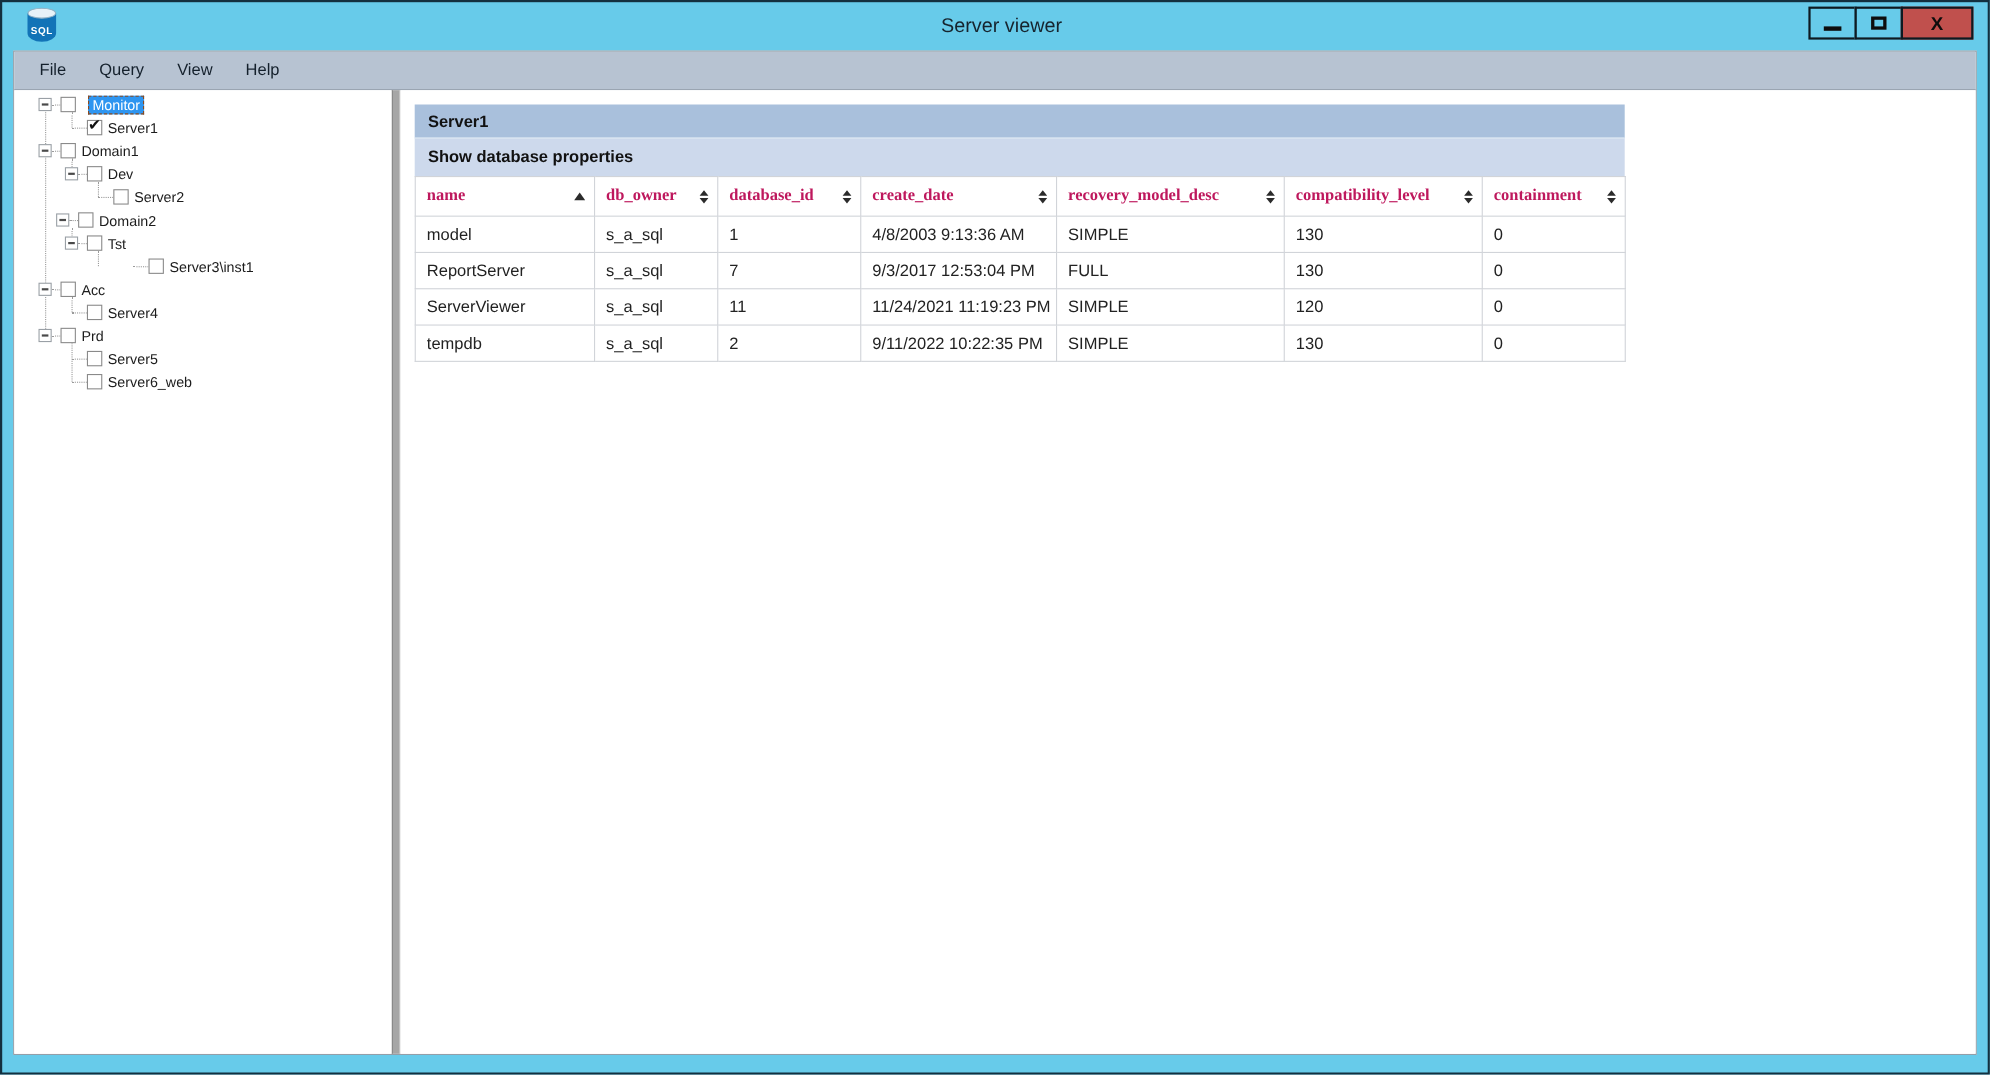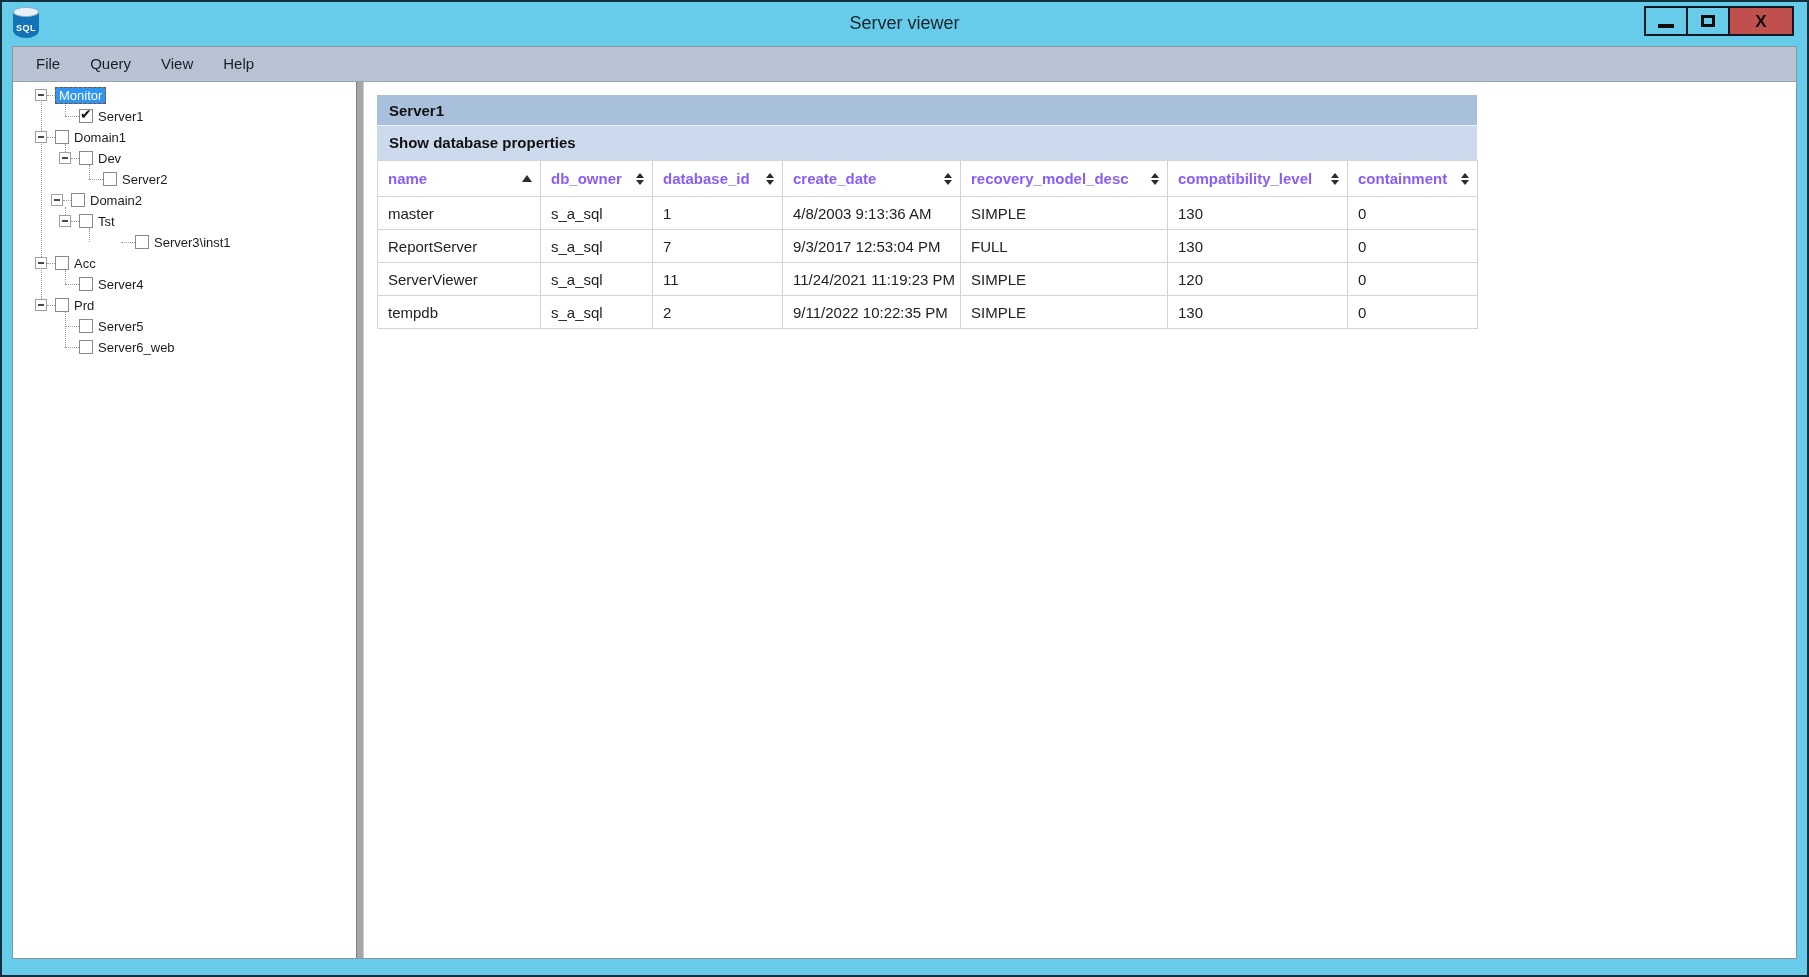--- a/index.html
+++ b/index.html
@@ -3,21 +3,21 @@
 <meta charset="utf-8">
 <style>
   :root{
     --frame:#67cbea; --outer:#13303f; --close:#c0504d; --menubar:#b7c3d2;
     --hdrbar:#a9c0dc; --subbar:#cdd9ec; --sel:#2e95f0; --grid:#d1d4d9; --pborder:#8a949f;
   }
   *{box-sizing:border-box;}
   html,body{margin:0;padding:0;background:#ffffff;}
   body{font-family:"Liberation Sans","DejaVu Sans",sans-serif;color:#1e1e1e;}
   .stage{position:relative;width:1809px;height:977px;background:#fff;}
-  .window{position:absolute;inset:0;background:var(--frame);border:2px solid var(--outer);}
+  .window{position:absolute;inset:0;background:var(--frame);border:2px solid var(--outer);padding-left:12px;}
 
   
   .titlebar{position:relative;height:42px;}
   .app-icon{position:absolute;left:9px;top:5px;width:30px;height:32px;}
   .db-top{position:absolute;top:0;left:2px;width:26px;height:10px;background:#e8f2f8;border:1px solid #8fb0c4;border-radius:50%;z-index:2;}
   .db-body{position:absolute;top:5px;left:2px;width:26px;height:26px;background:#1273b7;border-radius:0 0 13px 13px / 0 0 8px 8px;z-index:1;}
   .db-label{position:absolute;bottom:6px;left:0;width:100%;text-align:center;color:#fff;font-size:9px;font-weight:bold;z-index:3;letter-spacing:.5px;}
   .title{position:absolute;left:0;right:0;top:0;height:42px;line-height:42px;text-align:center;font-size:18px;color:#16242e;}
   .controls{position:absolute;top:4px;right:13px;display:flex;z-index:5;}
   .wbtn{height:30px;border:2px solid #0d1a21;display:flex;align-items:center;justify-content:center;cursor:pointer;}
@@ -48,21 +48,21 @@
   .cb .check{position:absolute;left:0px;top:-3px;font-family:"DejaVu Sans",sans-serif;font-size:14px;font-weight:bold;color:#111;line-height:14px;}
   .tlabel{position:absolute;top:2px;height:17px;line-height:17px;font-size:13px;color:#1c1c1c;white-space:nowrap;padding:0 3px;z-index:2;cursor:default;}
   .tlabel.selected{background:var(--sel);color:#fff;border:1px dashed #8a4a1f;line-height:15px;}
 
   
   .grid-wrap{margin:13px 0 0 13px;width:1100px;}
   .server-header{height:31px;line-height:31px;background:var(--hdrbar);font-weight:bold;font-size:15px;padding-left:12px;color:#111;border-bottom:1px solid #eef3f9;}
   .section-header{height:34px;line-height:34px;background:var(--subbar);font-weight:bold;font-size:15px;padding-left:12px;color:#111;cursor:pointer;}
   table.db{border-collapse:collapse;table-layout:fixed;width:1100px;font-size:15px;}
   table.db th,table.db td{border:1px solid var(--grid);text-align:left;overflow:hidden;white-space:nowrap;}
-  table.db th{padding:0 8px 0 10px;height:36px;font-weight:bold;color:#8b5cf6;background:#fff;cursor:pointer;}
+  table.db th{padding:0 8px 0 10px;height:36px;font-weight:bold;color:#be185d;background:#fff;cursor:pointer;font-family:Liberation Serif, serif;}
   table.db td{padding:0 10px;height:33px;color:#222;background:#fff;}
   .th-inner{display:flex;align-items:center;justify-content:space-between;gap:4px;}
   .sort-asc{width:0;height:0;border-left:5px solid transparent;border-right:5px solid transparent;border-bottom:7px solid #2b2b2b;flex:0 0 auto;}
   .sort-both{display:flex;flex-direction:column;gap:2px;flex:0 0 auto;}
   .sort-both .up{width:0;height:0;border-left:4px solid transparent;border-right:4px solid transparent;border-bottom:5px solid #2b2b2b;}
   .sort-both .down{width:0;height:0;border-left:4px solid transparent;border-right:4px solid transparent;border-top:5px solid #2b2b2b;}
 </style>
 </head>
 <body>
 
@@ -106,21 +106,21 @@
               <div class="vline" style="left: 52px; top: 122px; height: 14px;"></div>
               <div class="vline" style="left: 76px; top: 143px; height: 14px;"></div>
               <div class="vline" style="left: 52px; top: 185px; height: 14px;"></div>
               <div class="vline" style="left: 52px; top: 227px; height: 35px;"></div>
               <div class="tnode" style="top: 0px;">
                 <div class="stub" style="left: 34px; width: 8px;"></div>
                 <div class="expander" style="left: 22px;">
                   <div class="minus"></div>
                 </div>
                 <div class="cb" style="left: 42px;"></div>
-                <div class="tlabel selected" style="left: 42px;">Monitor</div>
+                <div class="tlabel selected" style="left: 67px;">Monitor</div>
               </div>
               <div class="tnode" style="top: 21px;">
                 <div class="stub" style="left: 52px; width: 14px;"></div>
                 <div class="cb" style="left: 66px;">
                   <span class="check">✔</span>
                 </div>
                 <div class="tlabel" style="left: 82px;">Server1</div>
               </div>
               <div class="tnode" style="top: 42px;">
                 <div class="stub" style="left: 34px; width: 8px;"></div>
@@ -271,21 +271,21 @@
                         <span class="sort-both">
                           <span class="up"></span>
                           <span class="down"></span>
                         </span>
                       </div>
                     </th>
                   </tr>
                 </thead>
                 <tbody>
                   <tr>
-                    <td>master</td>
+                    <td>model</td>
                     <td>s_a_sql</td>
                     <td>1</td>
                     <td>4/8/2003 9:13:36 AM</td>
                     <td>SIMPLE</td>
                     <td>130</td>
                     <td>0</td>
                   </tr>
                   <tr>
                     <td>ReportServer</td>
                     <td>s_a_sql</td>

